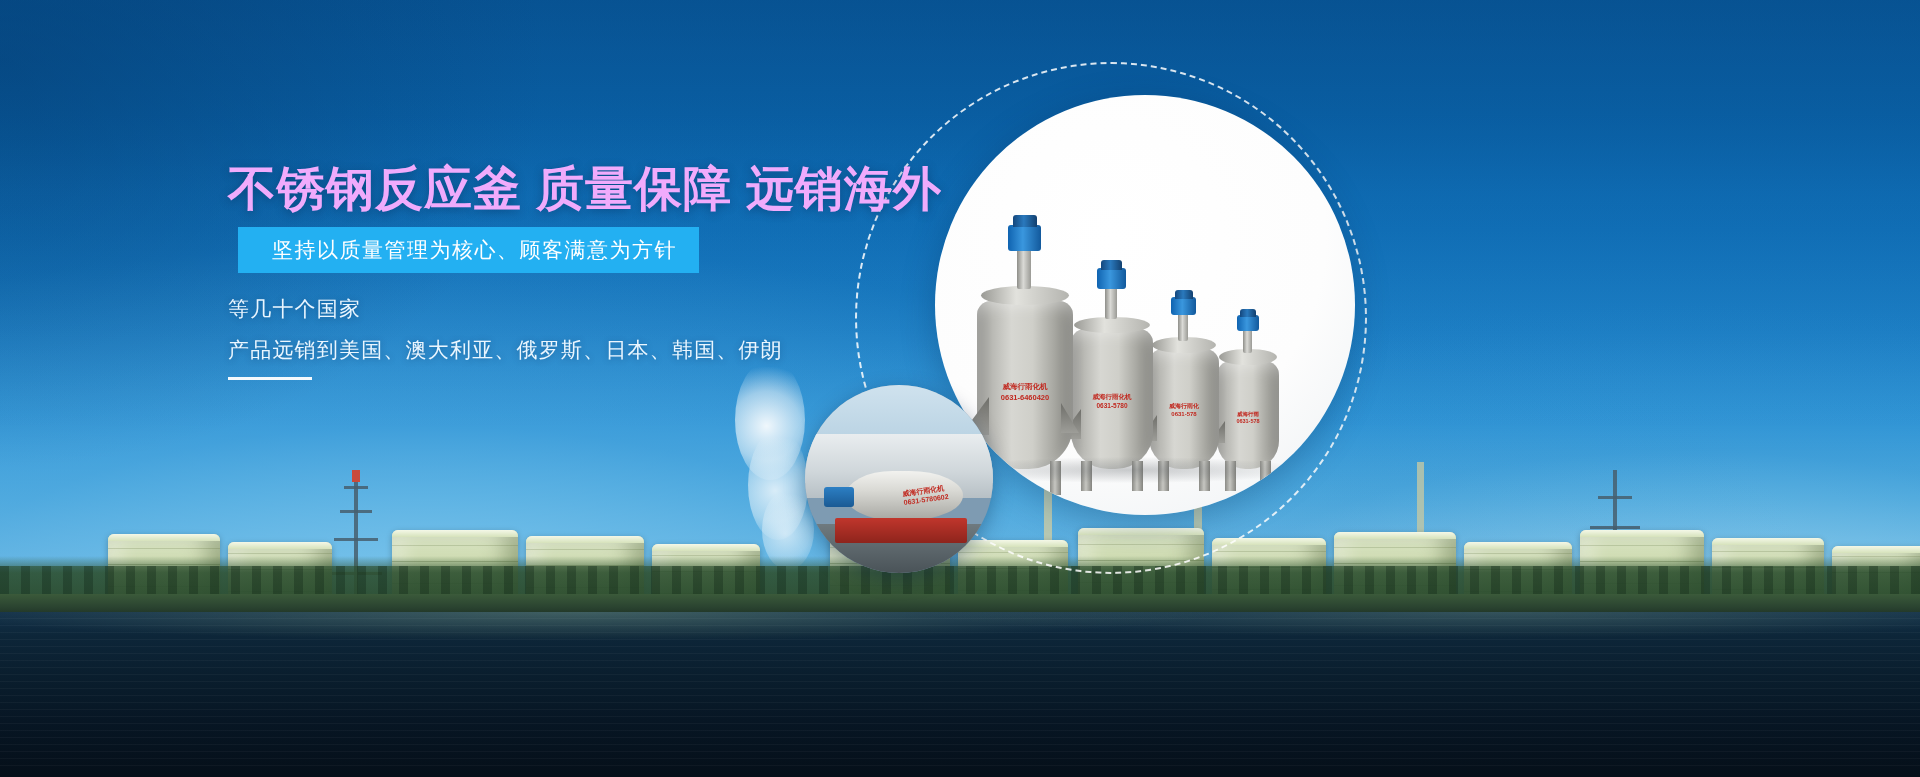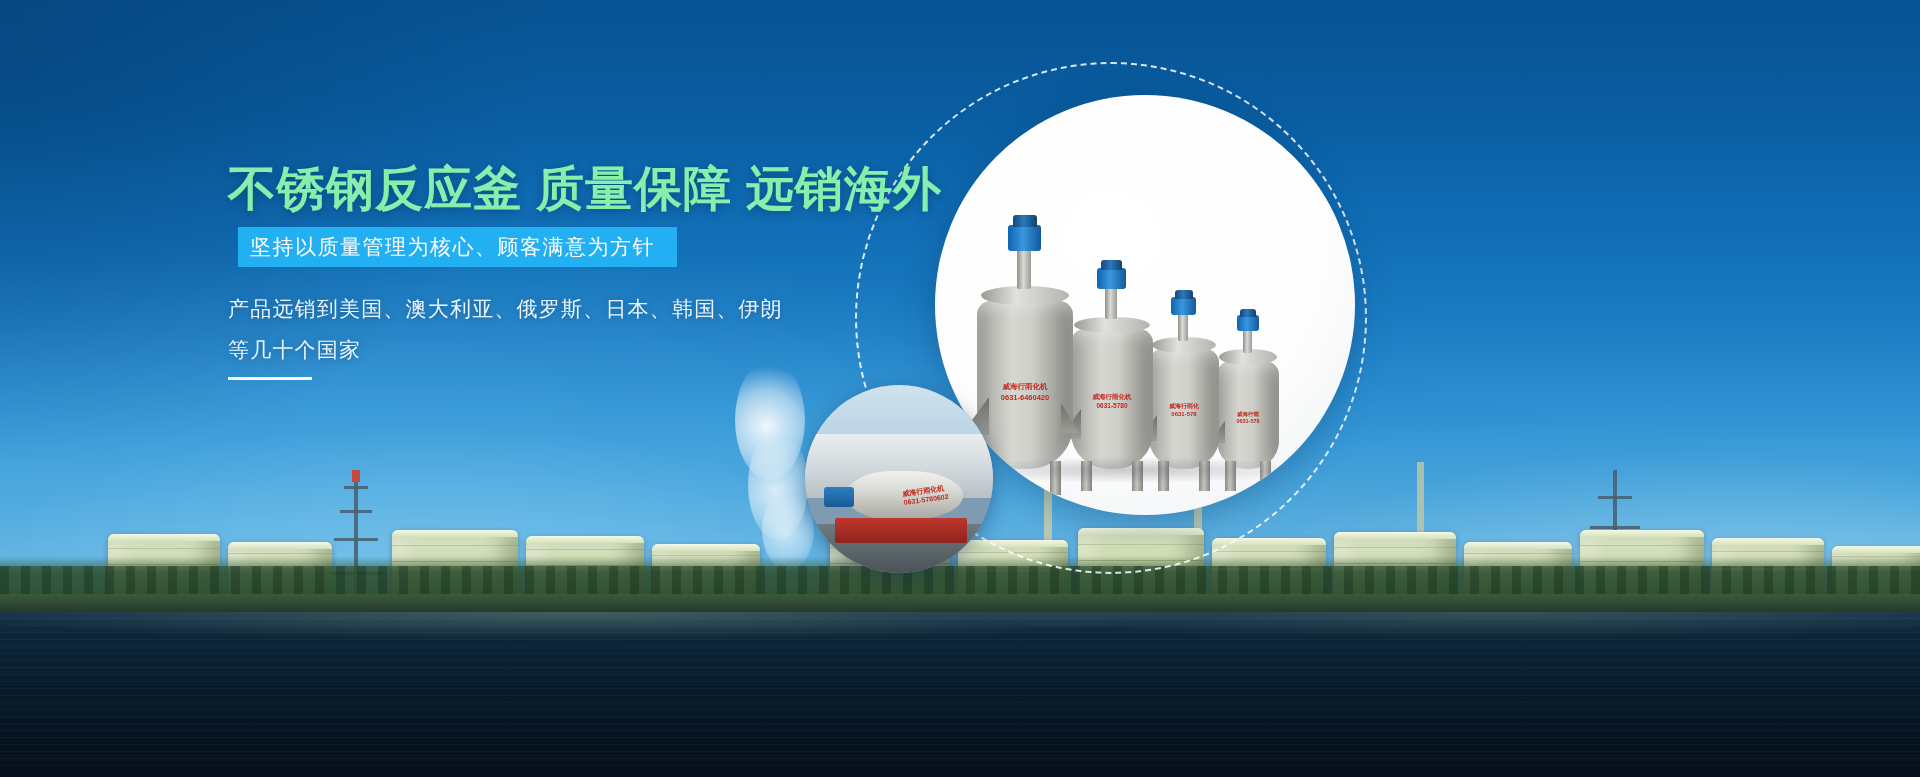--- a/index.html
+++ b/index.html
@@ -90,29 +90,29 @@
   .smoke{
     position:absolute;
     border-radius:50%;
     background:radial-gradient(circle at 45% 55%, rgba(255,255,255,0.92) 0%, rgba(245,250,252,0.55) 45%, rgba(255,255,255,0.0) 78%);
   }
 
   
   .copy{position:absolute;left:0;top:0;width:900px;height:777px;}
   .headline{
     position:absolute;left:228px;top:165px;
-    font-size:48px;line-height:1;font-weight:700;color:#86efac;
+    font-size:48px;line-height:1;font-weight:700;color:#f0abfc;
     letter-spacing:1px;
     text-shadow:0 2px 10px rgba(0,40,80,0.45);
     white-space:nowrap;
   }
   .headline .gap{display:inline-block;width:14px;}
   .ribbon{
     position:absolute;left:238px;top:227px;
-    height:40px;padding:0 22px 0 12px;
+    height:46px;padding:0 22px 0 34px;
     display:flex;align-items:center;
     background:#23b0f2;
   }
   .ribbon span{
     font-size:21px;color:#ffffff;letter-spacing:1.5px;white-space:nowrap;
   }
   .para{
     position:absolute;left:228px;top:288px;
     font-size:21px;line-height:41px;color:#eaf6ff;letter-spacing:1.2px;
     text-shadow:0 1px 6px rgba(0,40,80,0.35);
@@ -356,20 +356,20 @@
 
     <div class="headline">
       <span>不锈钢反应釜</span><span class="gap"></span><span>质量保障</span><span class="gap"></span><span>远销海外</span>
     </div>
 
     <div class="ribbon">
       <span>坚持以质量管理为核心、顾客满意为方针</span>
     </div>
 
     <div class="para">
+      <div>等几十个国家</div>
       <div>产品远销到美国、澳大利亚、俄罗斯、日本、韩国、伊朗</div>
-      <div>等几十个国家</div>
     </div>
 
     <div class="rule"></div>
   </div>
 
 </div>
 
 </body></html>

